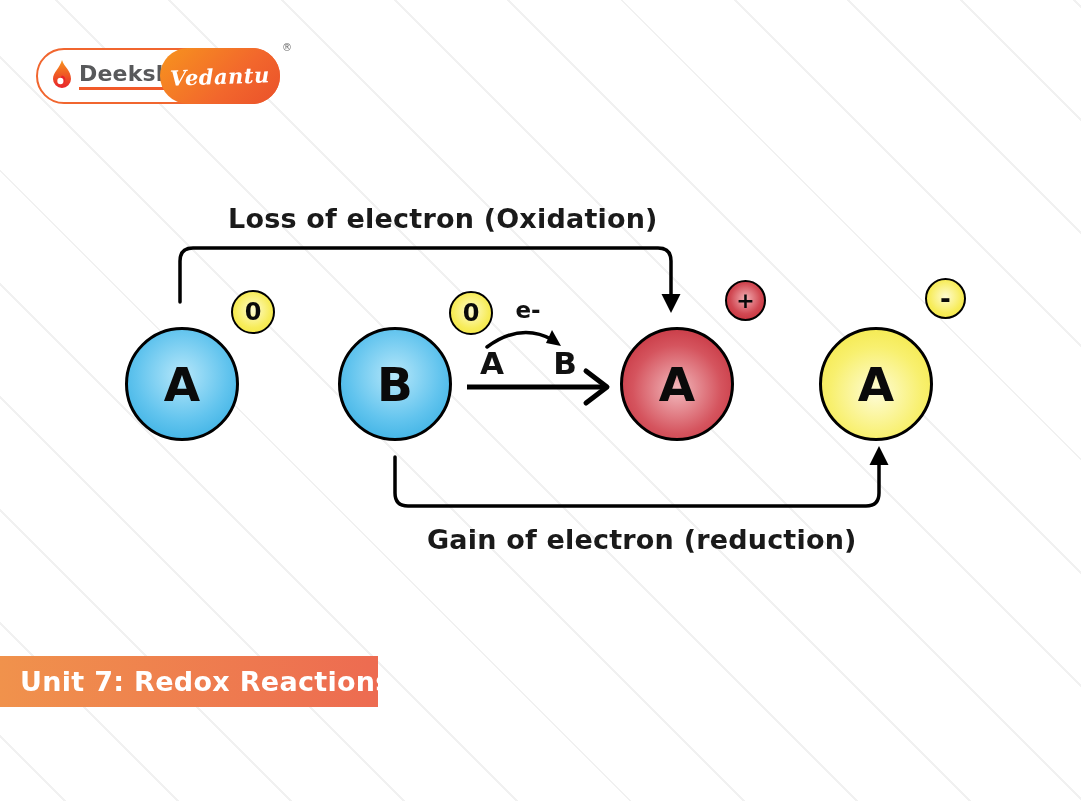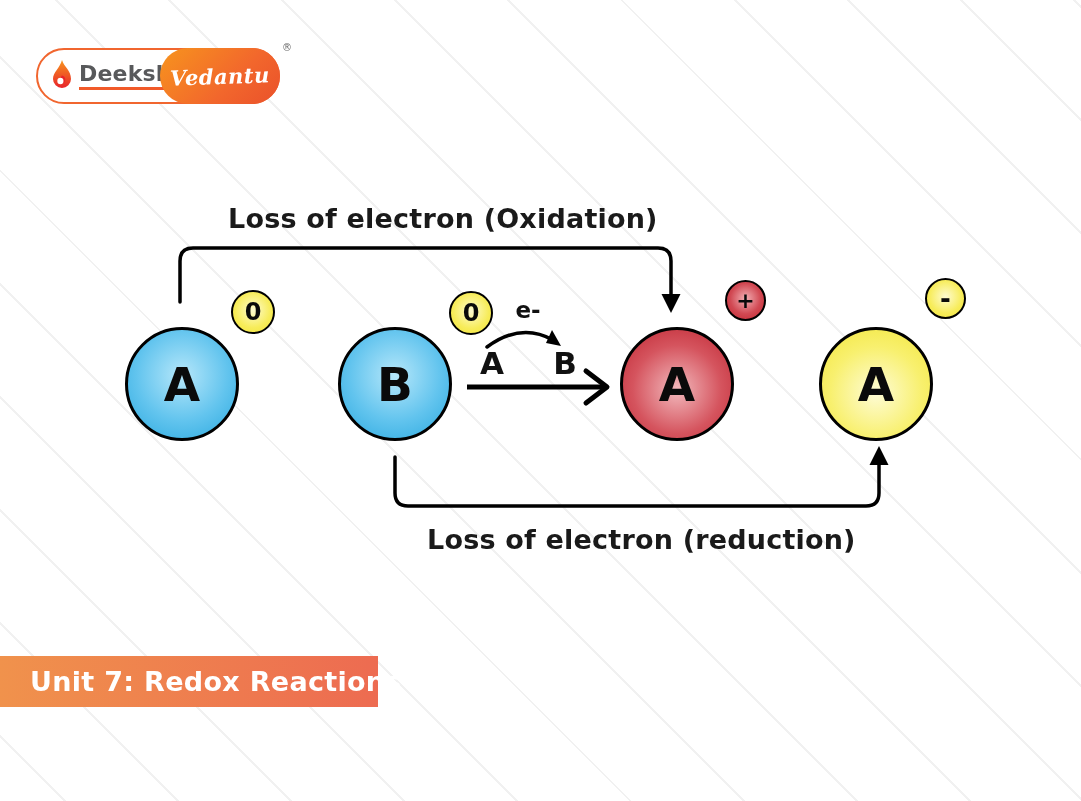--- a/index.html
+++ b/index.html
@@ -89,21 +89,21 @@
   .transfer-a { left:474px; top:348px; }
   .transfer-b { left:547px; top:348px; }
 
   
   .unit-banner {
     position:absolute; left:0; top:656px; width:378px; height:51px;
     background:linear-gradient(90deg,#F0924C 0%,#ED6B51 100%);
     display:flex; align-items:center; z-index:2;
   }
   .unit-banner-text {
-    color:#ffffff; font-size:27px; font-weight:800; padding-left:30px;
+    color:#ffffff; font-size:27px; font-weight:800; padding-left:20px;
     letter-spacing:0.3px; white-space:nowrap;
   }
 </style>
 </head>
 <body>
 
 <div class="canvas">
 
   <div class="logo">
     <div class="logo-left">
@@ -120,21 +120,21 @@
       </svg>
       <span class="deeksha-text">Deeksha</span>
     </div>
     <div class="logo-right">
       <span class="vedantu-text">Vedantu</span>
     </div>
     <span class="logo-tm">®</span>
   </div>
 
   <div class="diagram-label label-oxidation">Loss of electron (Oxidation)</div>
-  <div class="diagram-label label-reduction">Loss of electron (reduction)</div>
+  <div class="diagram-label label-reduction">Gain of electron (reduction)</div>
 
   <svg class="connectors" width="1081" height="801" viewBox="0 0 1081 801">
 
     <g>
       <path d="M 180 302 L 180 261 Q 180 248 193 248 L 658 248 Q 671 248 671 261 L 671 296" fill="none" stroke="#000" stroke-width="3.5" stroke-linecap="round"></path>
       <path d="M 671 313 L 661.5 294 L 680.5 294 Z" fill="#000"></path>
     </g>
 
     <g>
       <path d="M 395 457 L 395 493 Q 395 506 408 506 L 866 506 Q 879 506 879 493 L 879 464" fill="none" stroke="#000" stroke-width="3.5" stroke-linecap="round"></path>

